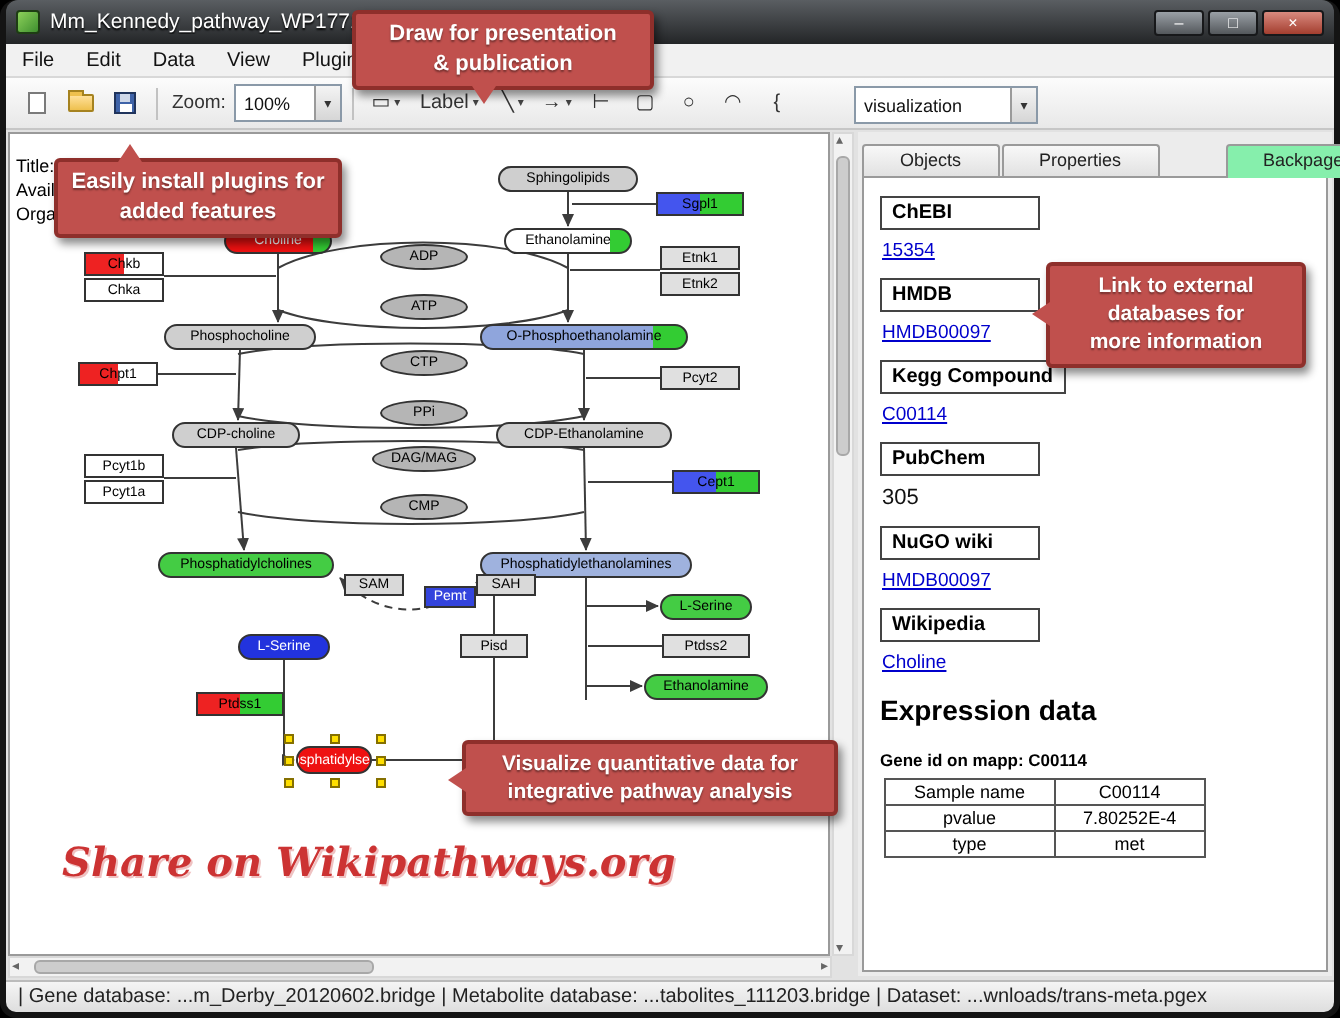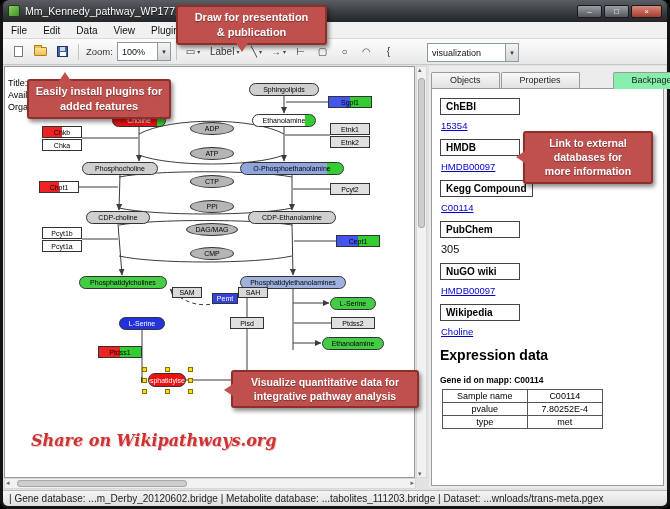--- a/index.html
+++ b/index.html
@@ -49,22 +49,22 @@
   .canvas { position:absolute; left:4px; top:66px; width:411px; height:412px; background:#fff;
     border:1px solid #9a9a9a; overflow:hidden; }
   #edge-svg { position:absolute; left:0; top:0; z-index:1; }
   #info-lines { position:absolute; left:3px; top:10px; z-index:2; }
   .info-line { font-size:9px; color:#000; line-height:12px; white-space:nowrap; }
   .pw-node, .pw-oval, .pw-box { position:absolute; border:1px solid #333; display:flex; align-items:center;
     justify-content:center; font-size:7px; white-space:nowrap; overflow:hidden; z-index:3; color:#000; }
   .pw-node { border-radius:7px; }
   .pw-oval { border-radius:50%; background:#b5b5b5; }
   .pw-handle { position:absolute; width:5px; height:5px; background:#ffdf00; border:1px solid #857000; z-index:5; }
-  .share-text { position:absolute; left:26px; top:364px; font-family:"DejaVu Serif",serif; font-style:italic;
-    font-weight:bold; font-size:16px; color:#cc3333; text-shadow:1px 1px 0 rgba(220,120,120,.45); z-index:4; white-space:nowrap; }
+  .share-text { position:absolute; left:26px; top:352px; font-family:"DejaVu Serif",serif; font-style:italic;
+    font-weight:bold; font-size:20px; color:#cc3333; text-shadow:1px 1px 0 rgba(220,120,120,.45); z-index:4; white-space:nowrap; }
 
   
   .vscroll { position:absolute; left:416px; top:66px; width:11px; height:412px; background:#f2f2f2; border:1px solid #d8d8d8; z-index:2; }
   .vthumb { position:absolute; left:1px; top:11px; width:7px; height:150px; background:#cdcdcd; border:1px solid #a8a8a8; border-radius:3px; }
   .vscroll::before { content:"▴"; position:absolute; top:-1px; left:1px; font-size:7px; color:#666; }
   .vscroll::after { content:"▾"; position:absolute; bottom:-1px; left:1px; font-size:7px; color:#666; }
   .hscroll { position:absolute; left:4px; top:478px; width:412px; height:11px; background:#f2f2f2; border:1px solid #d8d8d8; z-index:2; }
   .hthumb { position:absolute; left:12px; top:1px; width:170px; height:7px; background:#cdcdcd; border:1px solid #a8a8a8; border-radius:3px; }
   .hscroll::before { content:"◂"; position:absolute; left:1px; top:0; font-size:7px; color:#666; }
   .hscroll::after { content:"▸"; position:absolute; right:1px; top:0; font-size:7px; color:#666; }

